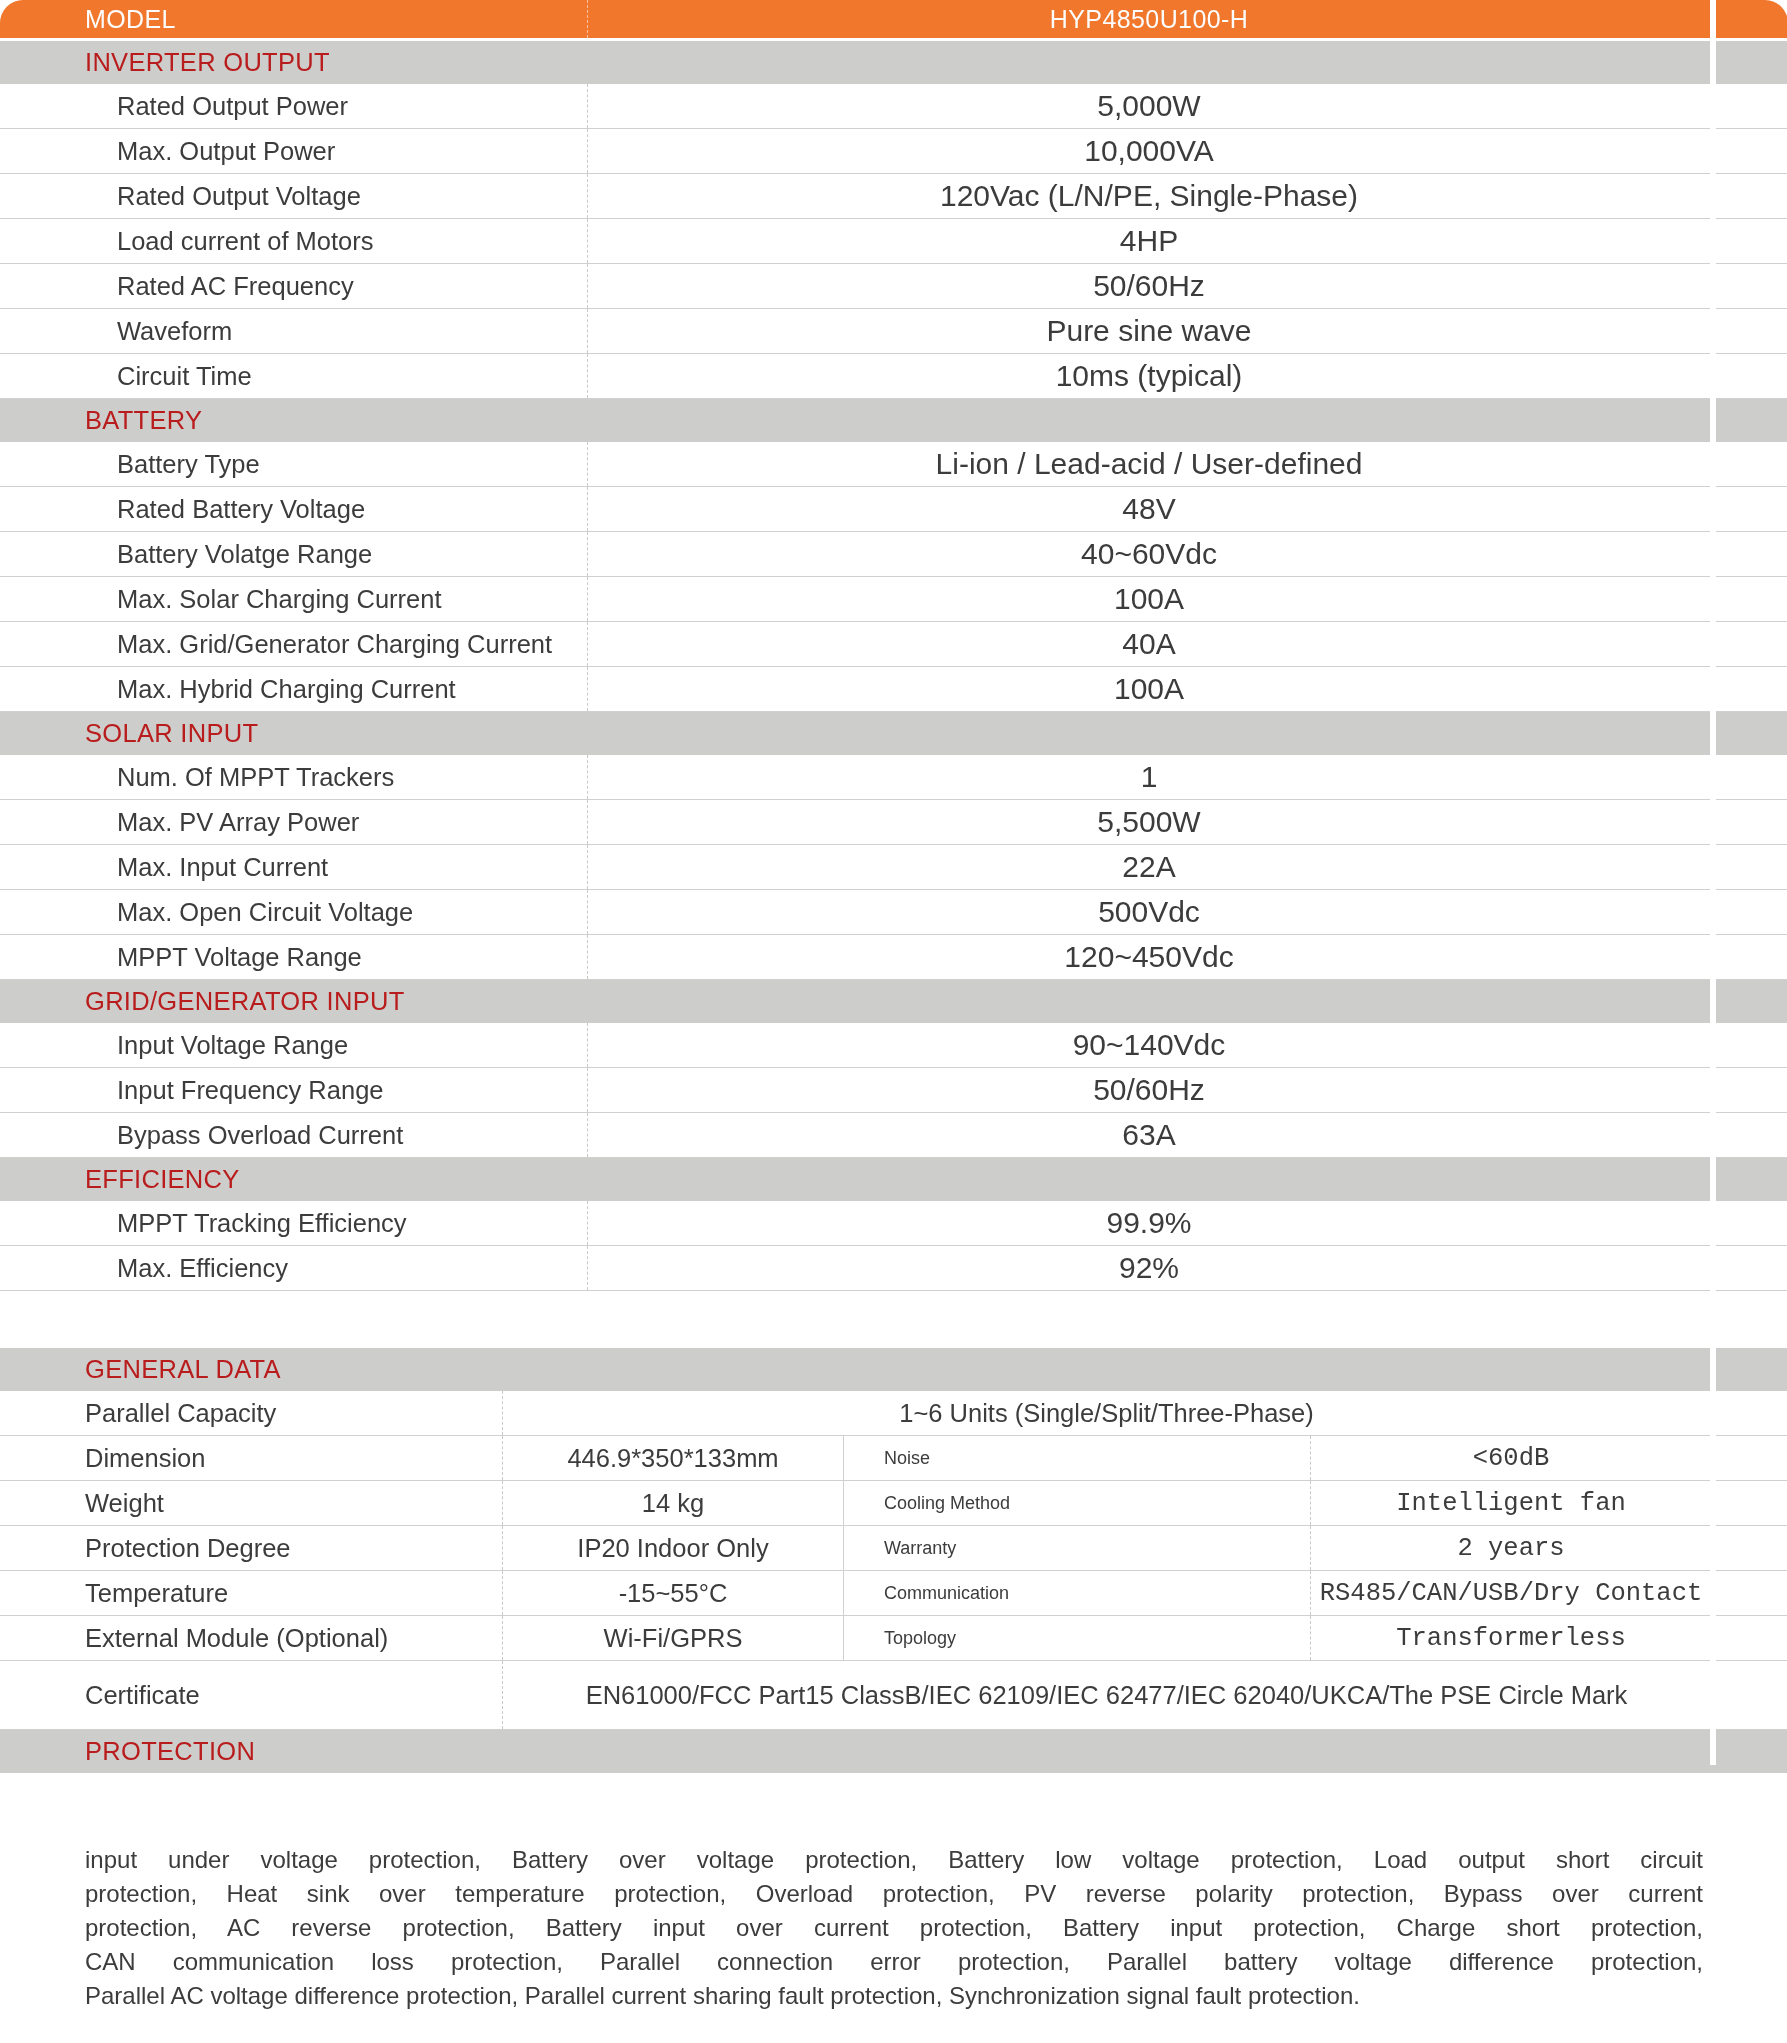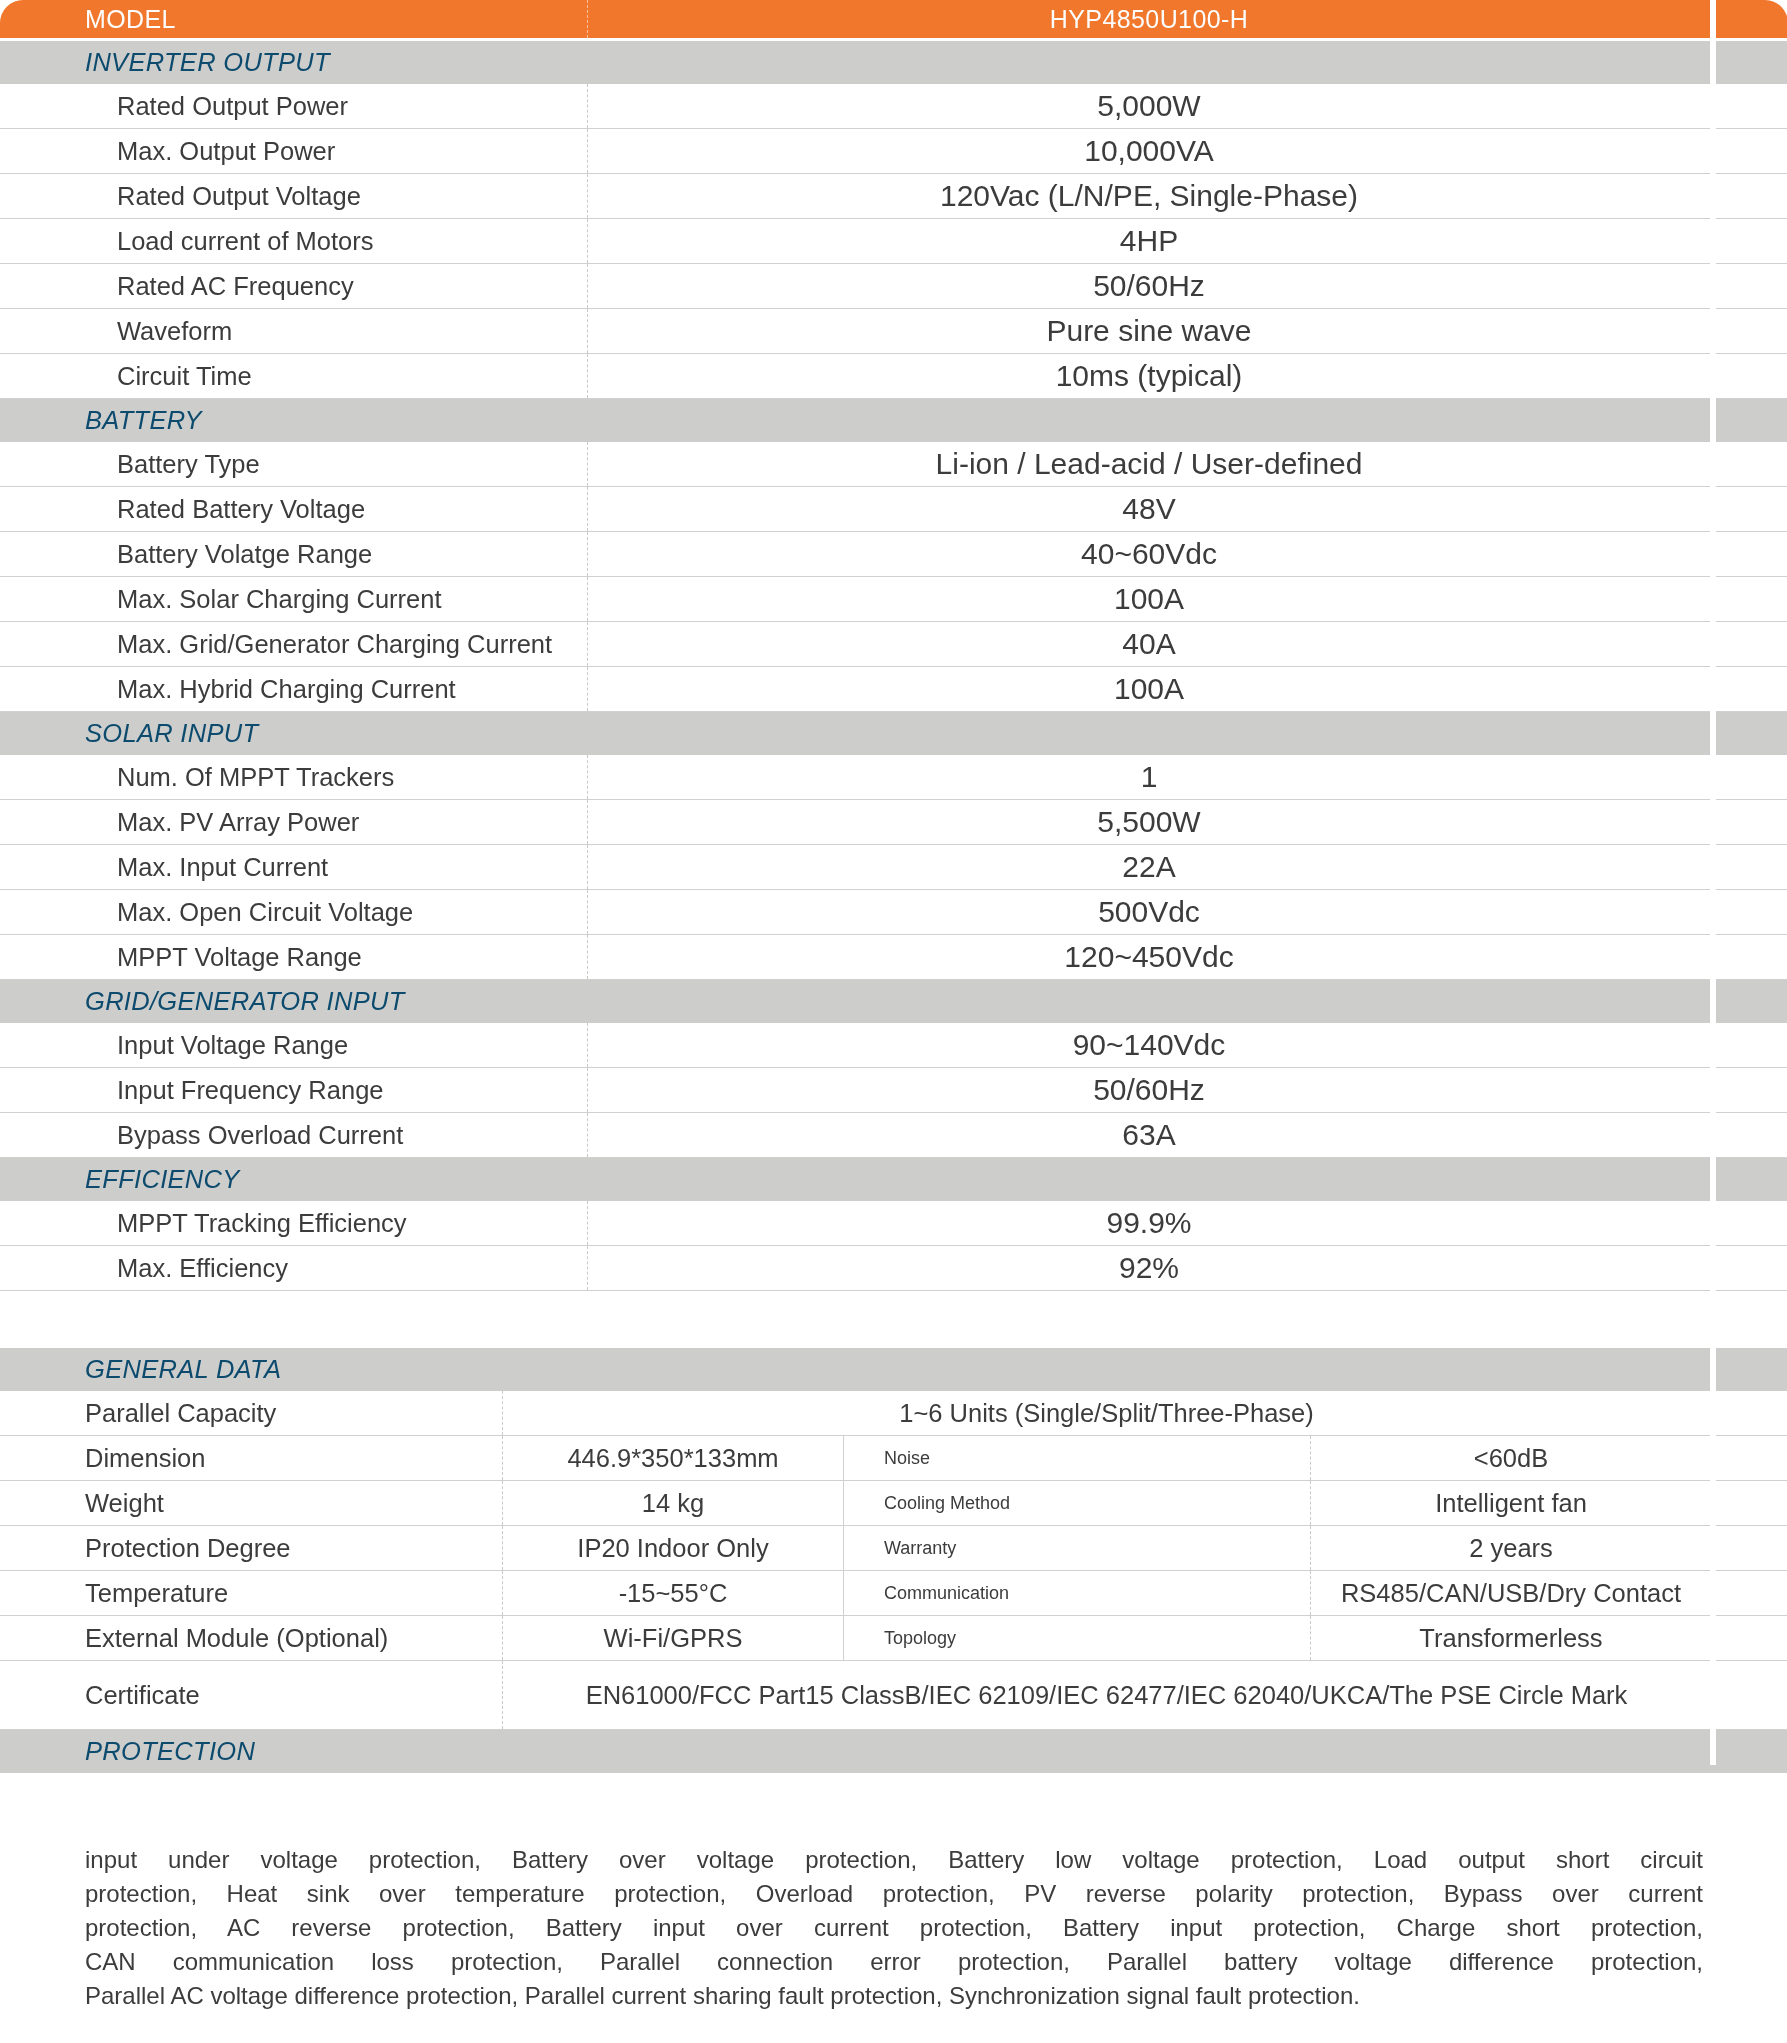--- a/index.html
+++ b/index.html
@@ -21,37 +21,37 @@
   
   .hdr{height:38px;margin-bottom:3.2px;background:var(--accent);display:flex;}
   .hdr-lab{width:587px;padding-left:85px;box-sizing:border-box;display:flex;align-items:center;
            color:#FDFDFD;font-size:25px;letter-spacing:0.4px;}
   .hdr-val{width:1123px;box-sizing:border-box;display:flex;align-items:center;justify-content:center;
            color:#FDFDFD;font-size:25px;letter-spacing:0.4px;border-left:1.6px dashed rgba(255,255,255,.55);}
   .hdr-sp{flex:1;}
 
   
   .bar{height:43px;background:var(--section);display:flex;align-items:center;
-       padding-left:85px;box-sizing:border-box;font-size:25.5px;color:#0c4a6e;letter-spacing:0.3px;font-style:italic;}
+       padding-left:85px;box-sizing:border-box;font-size:25.5px;color:#b91c1c;letter-spacing:0.3px;}
 
   
   .row{display:flex;height:45px;background:#fff;border-bottom:1.6px solid var(--divider);box-sizing:border-box;}
   .lab{width:587px;padding-left:117px;box-sizing:border-box;display:flex;align-items:center;font-size:25.5px;}
   .val{width:1123px;box-sizing:border-box;border-left:1.6px dashed var(--dash);
        display:flex;align-items:center;justify-content:center;font-size:30px;}
   .sp{flex:1;}
 
   
   .glab1{width:502px;padding-left:85px;box-sizing:border-box;display:flex;align-items:center;font-size:25.5px;}
   .gval1{width:341px;box-sizing:border-box;border-left:1.6px dashed var(--dash);
          display:flex;align-items:center;justify-content:center;font-size:25.5px;}
   .glab2{width:467px;padding-left:40px;box-sizing:border-box;border-left:1.6px solid var(--divider);
          display:flex;align-items:center;font-size:18px;}
   .gval2{width:401px;box-sizing:border-box;border-left:1.6px dashed var(--dash);
-         display:flex;align-items:center;justify-content:center;font-size:25.5px;}
+         display:flex;align-items:center;justify-content:center;font-size:25.5px;font-family:Liberation Mono, monospace;}
   .gwide{width:1208px;box-sizing:border-box;border-left:1.6px dashed var(--dash);
          display:flex;align-items:center;justify-content:center;font-size:25.5px;}
   .cert{height:69px;}
 
   .gap1{height:57px;background:#fff;}
 
   
   .para{margin:70px 0 0 85px;width:1618px;}
   .pline{font-size:24px;line-height:34px;text-align:justify;text-align-last:justify;}
   .pline:last-child{text-align-last:left;}

